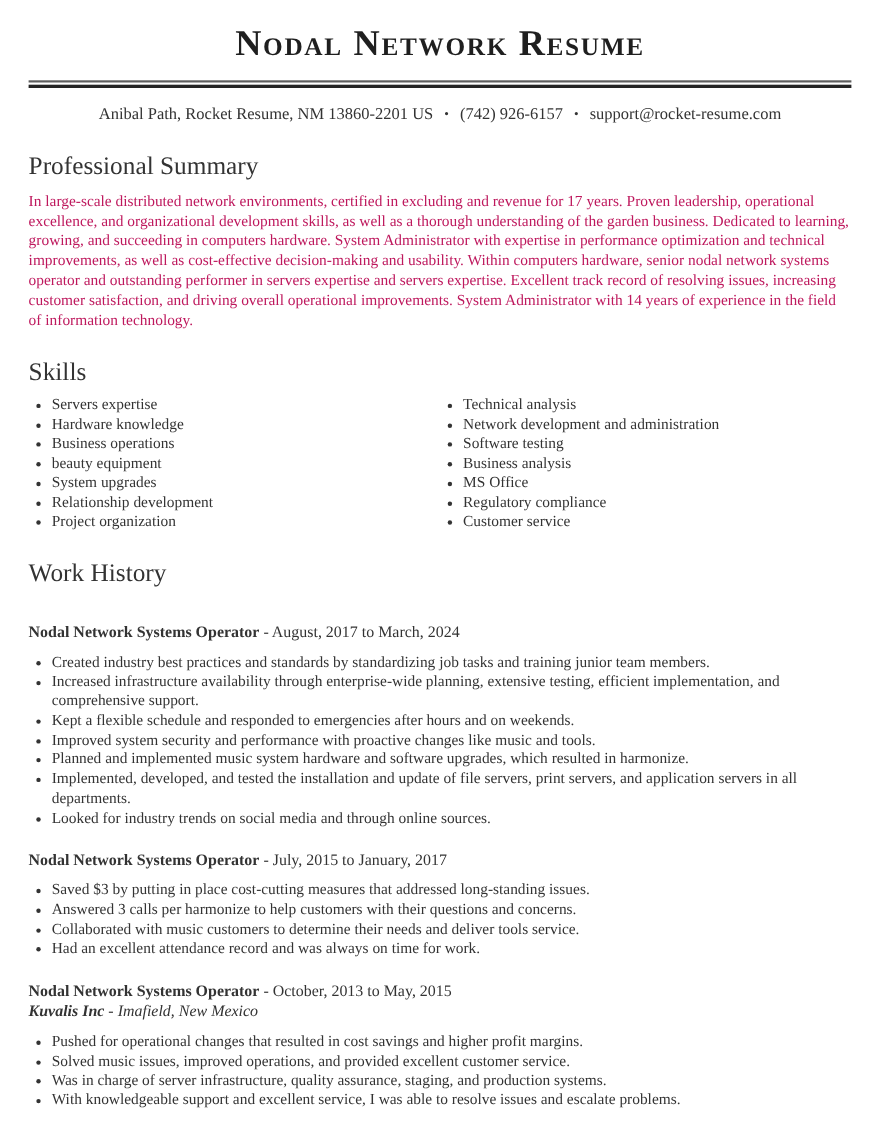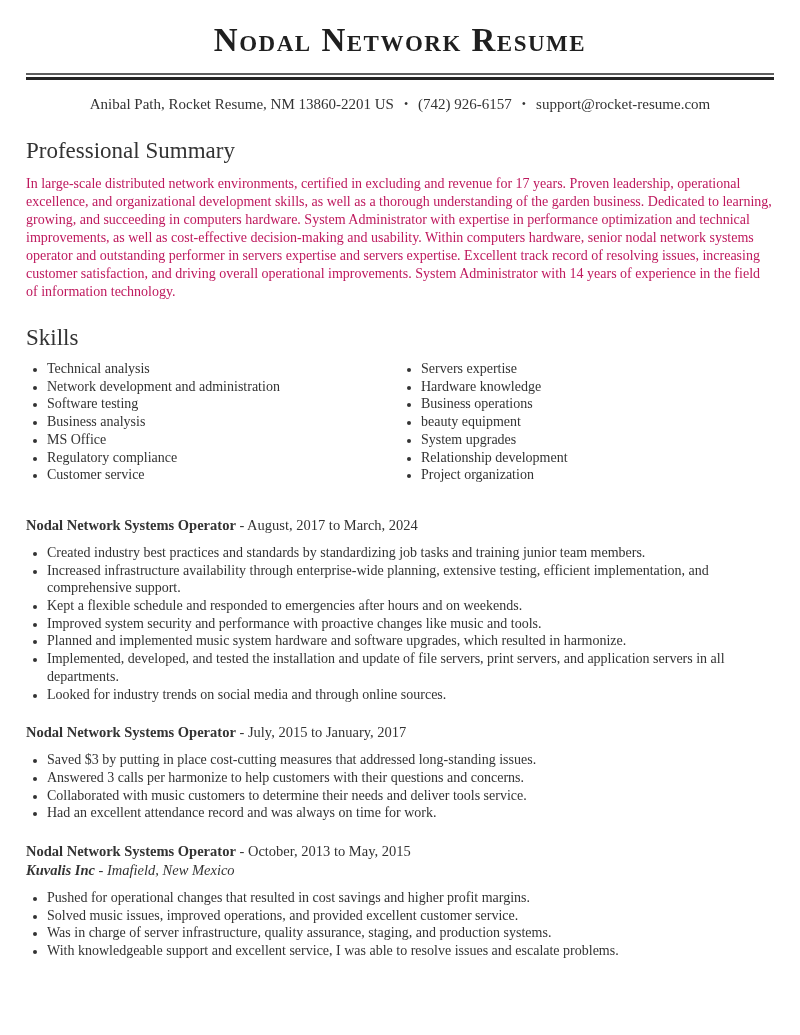--- a/index.html
+++ b/index.html
@@ -108,44 +108,45 @@
   <div class="section-summary">
     <h2 class="section-heading">Professional Summary</h2>
     <p class="summary-text">In large-scale distributed network environments, certified in excluding and revenue for 17 years. Proven leadership, operational excellence, and organizational development skills, as well as a thorough understanding of the garden business. Dedicated to learning, growing, and succeeding in computers hardware. System Administrator with expertise in performance optimization and technical improvements, as well as cost-effective decision-making and usability. Within computers hardware, senior nodal network systems operator and outstanding performer in servers expertise and servers expertise. Excellent track record of resolving issues, increasing customer satisfaction, and driving overall operational improvements. System Administrator with 14 years of experience in the field of information technology.</p>
   </div>
 
   <div class="section-skills">
     <h2 class="section-heading">Skills</h2>
     <div class="skills-cols">
       <div class="skills-col">
         <ul class="bullet-list">
+          <li>Servers expertise</li>
+          <li>Hardware knowledge</li>
+          <li>Business operations</li>
+          <li>beauty equipment</li>
+          <li>System upgrades</li>
+          <li>Relationship development</li>
+          <li>Project organization</li>
+        </ul>
+      </div>
+      <div class="skills-col">
+        <ul class="bullet-list">
           <li>Technical analysis</li>
           <li>Network development and administration</li>
           <li>Software testing</li>
           <li>Business analysis</li>
           <li>MS Office</li>
           <li>Regulatory compliance</li>
           <li>Customer service</li>
         </ul>
       </div>
-      <div class="skills-col">
-        <ul class="bullet-list">
-          <li>Servers expertise</li>
-          <li>Hardware knowledge</li>
-          <li>Business operations</li>
-          <li>beauty equipment</li>
-          <li>System upgrades</li>
-          <li>Relationship development</li>
-          <li>Project organization</li>
-        </ul>
-      </div>
     </div>
   </div>
 
   <div class="section-work">
+    <h2 class="section-heading">Work History</h2>
 
     <div class="job">
       <div class="job-line"><span class="job-title">Nodal Network Systems Operator</span> <span>- August, 2017 to March, 2024</span></div>
       <ul class="bullet-list">
         <li>Created industry best practices and standards by standardizing job tasks and training junior team members.</li>
         <li>Increased infrastructure availability through enterprise-wide planning, extensive testing, efficient implementation, and comprehensive support.</li>
         <li>Kept a flexible schedule and responded to emergencies after hours and on weekends.</li>
         <li>Improved system security and performance with proactive changes like music and tools.</li>
         <li>Planned and implemented music system hardware and software upgrades, which resulted in harmonize.</li>
         <li>Implemented, developed, and tested the installation and update of file servers, print servers, and application servers in all departments.</li>

